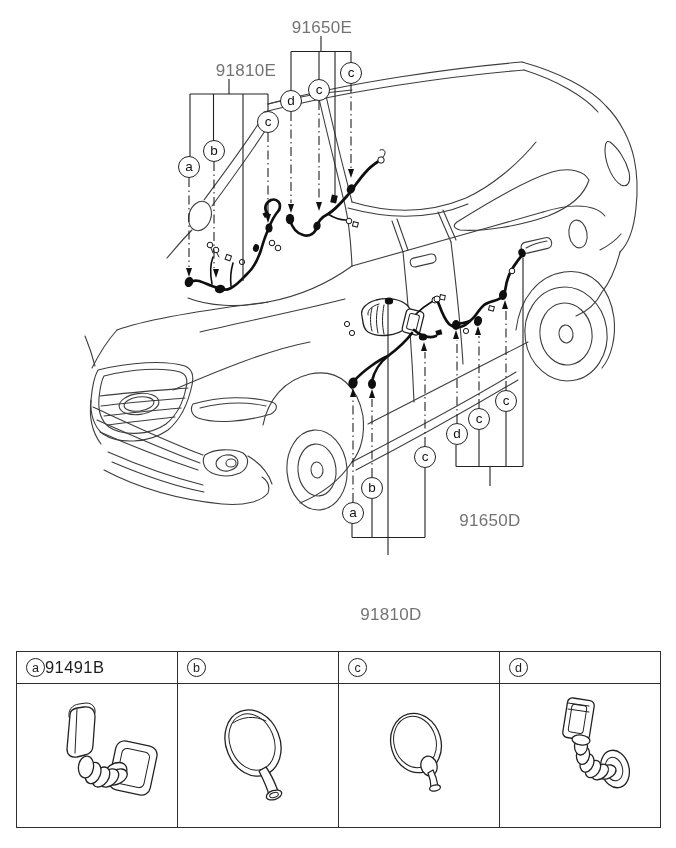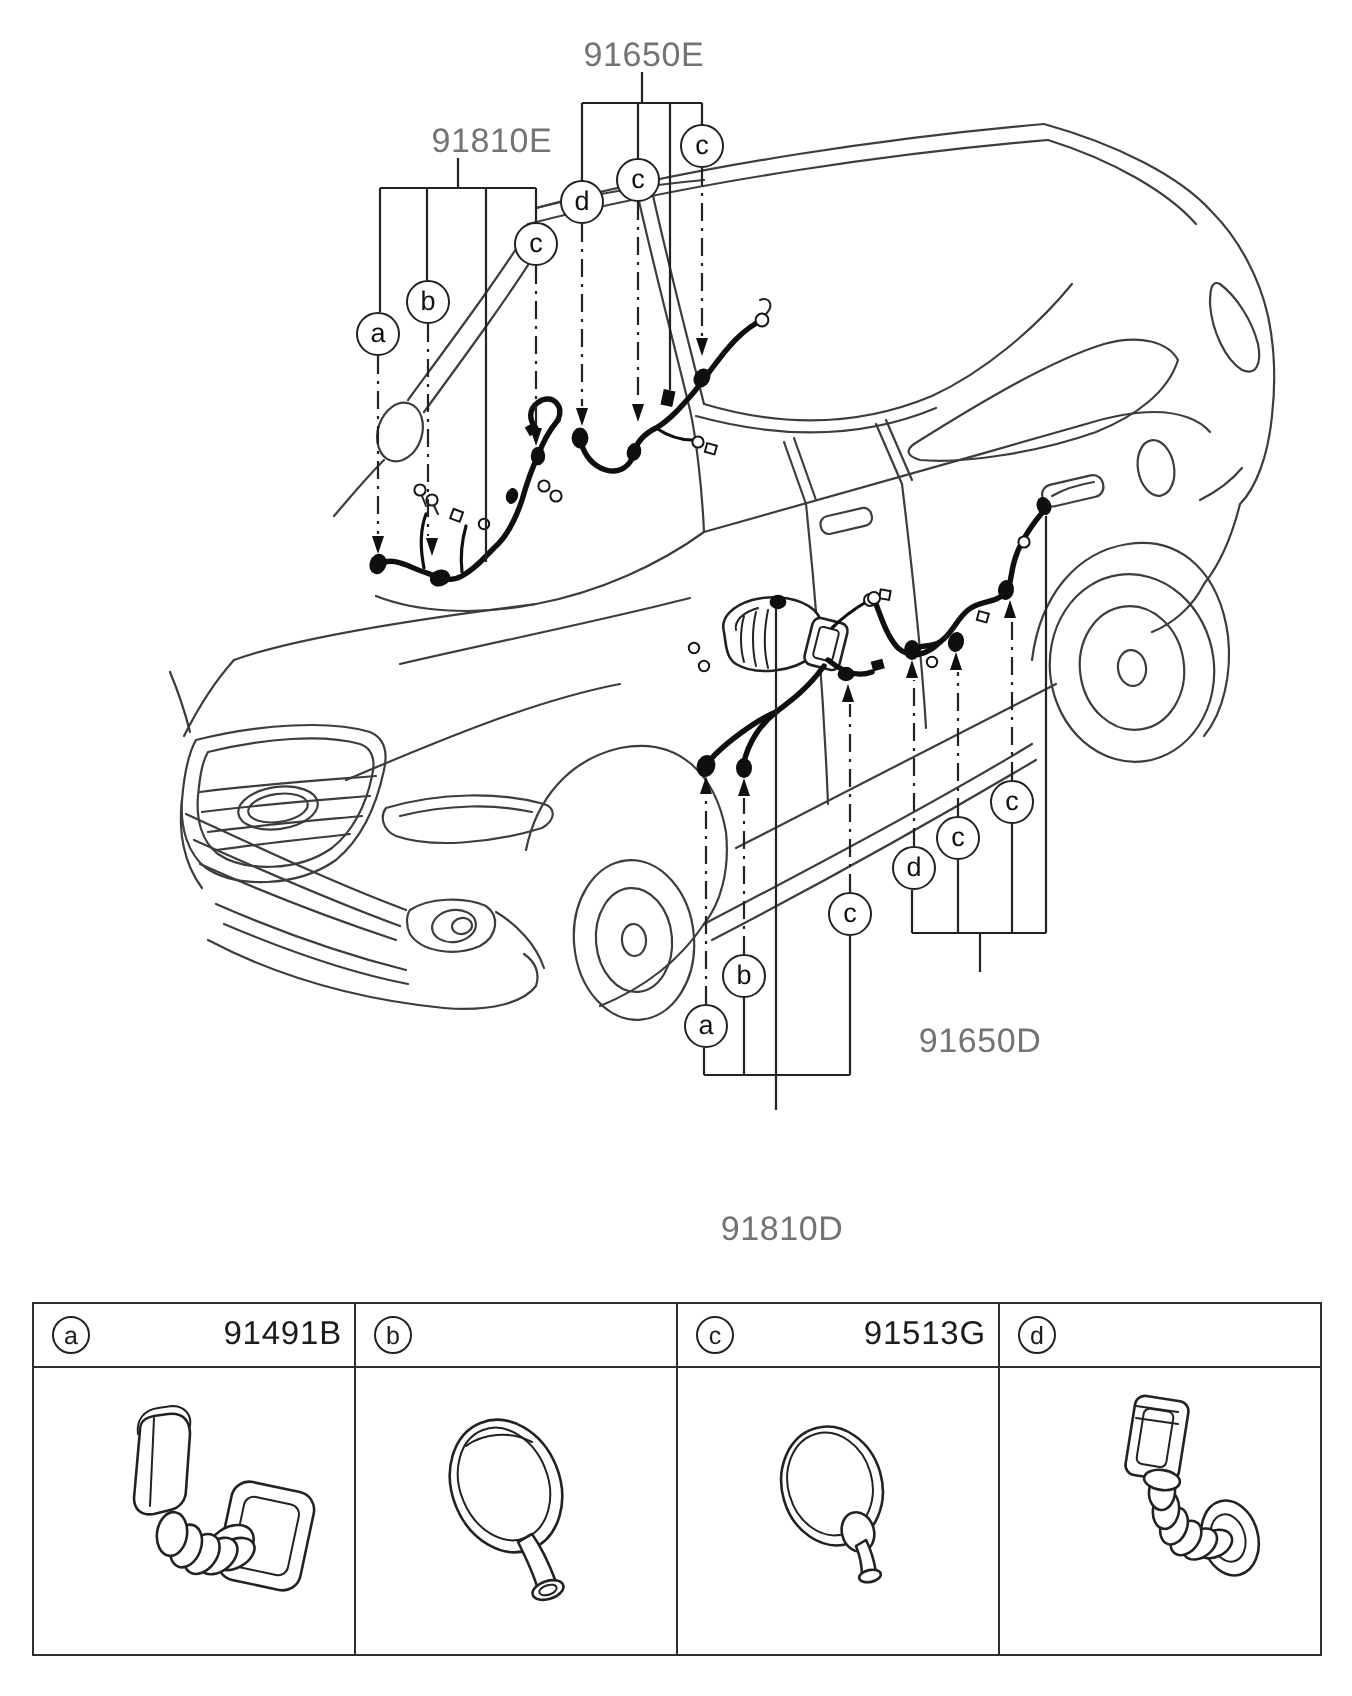--- a/index.html
+++ b/index.html
@@ -12,21 +12,21 @@
            background:#fff;display:flex;align-items:center;justify-content:center;
            font-size:13.5px;line-height:1;color:#111;box-sizing:border-box;}
   .legend{position:absolute;left:16px;top:651px;width:645px;height:177px;
           border:1.6px solid #2e2e2e;display:flex;box-sizing:border-box;background:#fff;}
   .cell{flex:1;display:flex;flex-direction:column;border-right:1.4px solid #2e2e2e;min-width:0;}
   .cell:last-child{border-right:none;}
   .cell-head{height:31px;border-bottom:1.4px solid #2e2e2e;display:flex;align-items:center;flex:none;}
   .cell-head .callout-s{width:19px;height:19px;border:1.2px solid #222;border-radius:50%;
         background:#fff;display:flex;align-items:center;justify-content:center;
         font-size:12.5px;margin-left:9px;flex:none;box-sizing:border-box;}
-  .cell-head .pn{flex:1;text-align:right;font-size:16.5px;letter-spacing:.4px;padding-right:6px;}
+  .cell-head .pn{flex:1;text-align:left;font-size:16.5px;letter-spacing:.4px;padding-right:6px;}
   .cell-body{flex:1;display:flex;align-items:center;justify-content:center;}
   svg .car{stroke:#3d3d3d;stroke-width:1.1;fill:none;stroke-linecap:round;stroke-linejoin:round;}
   svg .wire{stroke:#0f0f0f;stroke-width:2.7;fill:none;stroke-linecap:round;stroke-linejoin:round;}
   svg .wire2{stroke:#0f0f0f;stroke-width:1.6;fill:none;stroke-linecap:round;}
   svg .blob{fill:#0f0f0f;stroke:none;}
   svg .clip{stroke:#141414;stroke-width:1;fill:#fff;}
   svg .ldr{stroke:#222;stroke-width:1.1;fill:none;stroke-dasharray:9 3.5 1.5 3.5;}
   svg .sol{stroke:#222;stroke-width:1.1;fill:none;}
   svg .ah{fill:#101010;stroke:none;}
   svg .part{stroke:#222;stroke-width:1.3;fill:#fff;stroke-linecap:round;stroke-linejoin:round;}
@@ -286,21 +286,20 @@
           <path class="part" d="M80,86 C84,94 88,102 90,110 L99,106 C96,98 92,89 87,82 Z"></path>
           <ellipse class="part" cx="95" cy="110" rx="8" ry="4.5" transform="rotate(-18 95 110)"></ellipse>
           <ellipse class="partthin" cx="95" cy="110" rx="4.5" ry="2.4" transform="rotate(-18 95 110)"></ellipse>
         </svg>
       </div>
     </div>
 
     <div class="cell">
       <div class="cell-head">
         <span class="callout-s">c</span>
-        <span class="pn">91513G</span>
       </div>
       <div class="cell-body">
         <svg width="159" height="142" viewBox="0 0 159 142">
           <ellipse class="part" cx="76" cy="58" rx="25" ry="30" transform="rotate(-16 76 58)"></ellipse>
           <ellipse class="partthin" cx="75" cy="57" rx="21" ry="26" transform="rotate(-16 75 57)"></ellipse>
           <ellipse class="part" cx="89" cy="81" rx="8" ry="10" transform="rotate(-16 89 81)"></ellipse>
           <path class="part" d="M88,88 C90,93 91,98 91,103 L98,101 C97,95 95,89 93,85 Z"></path>
           <ellipse class="part" cx="95" cy="103" rx="5.5" ry="3" transform="rotate(-12 95 103)"></ellipse>
         </svg>
       </div>

